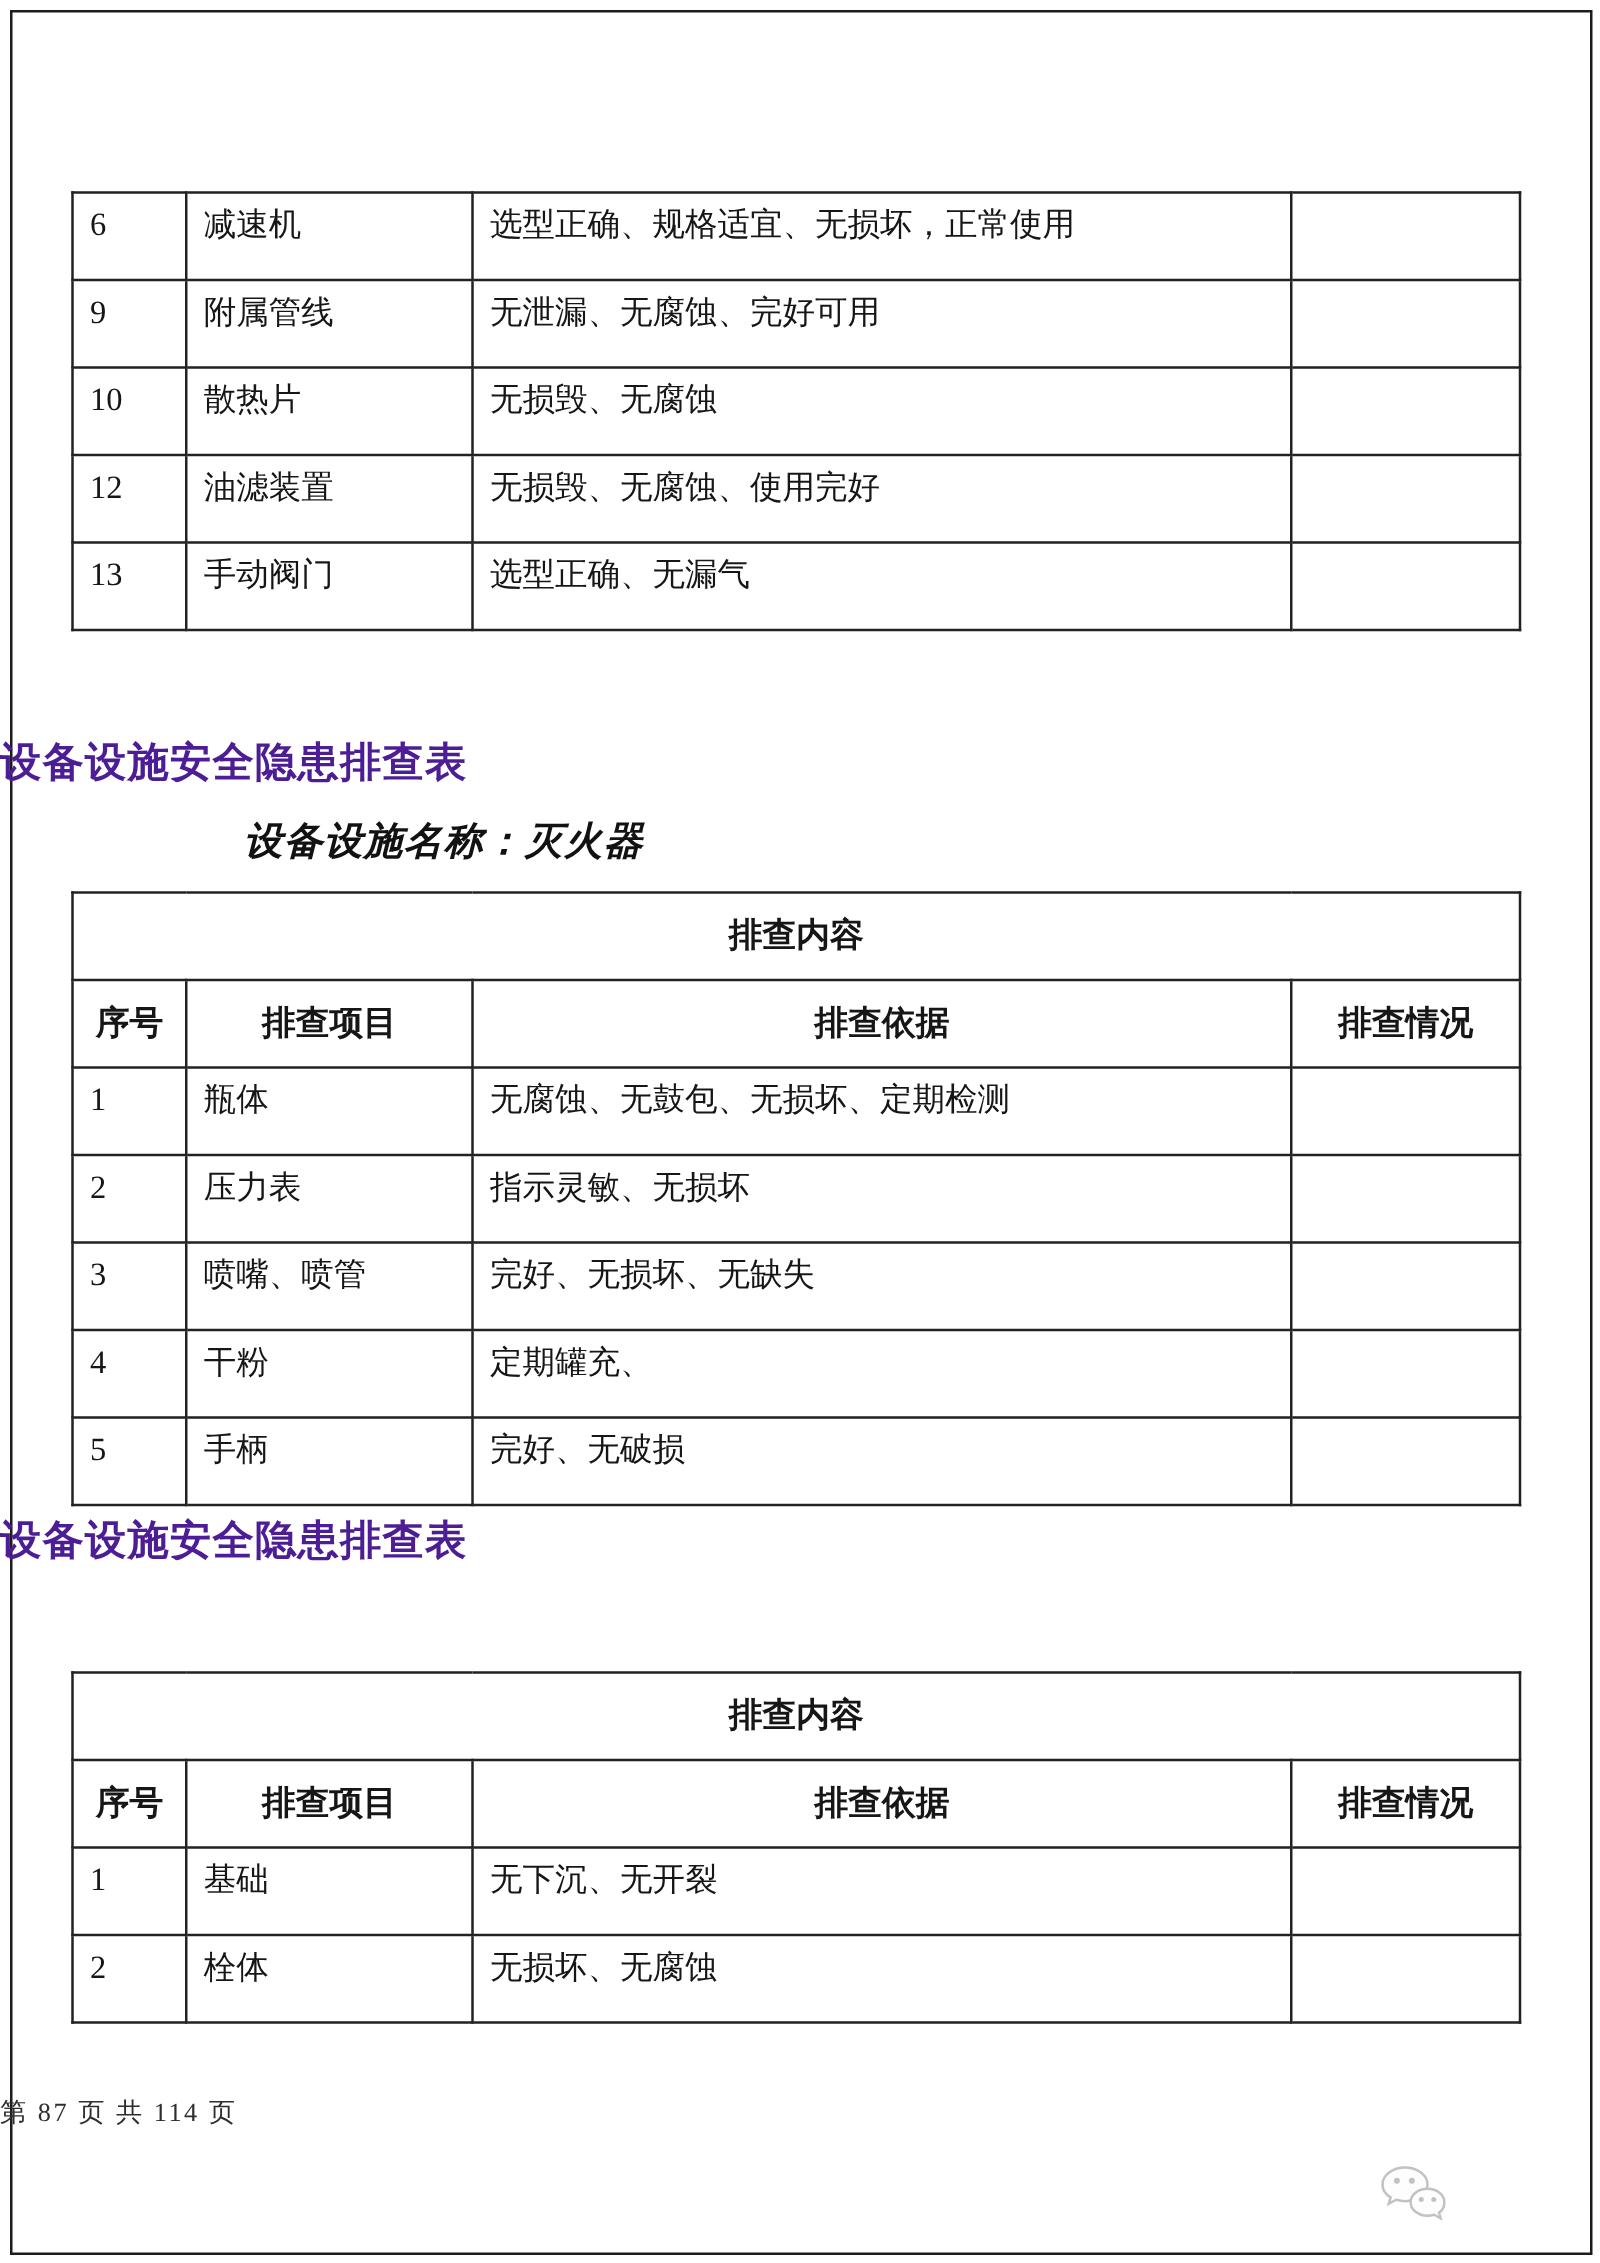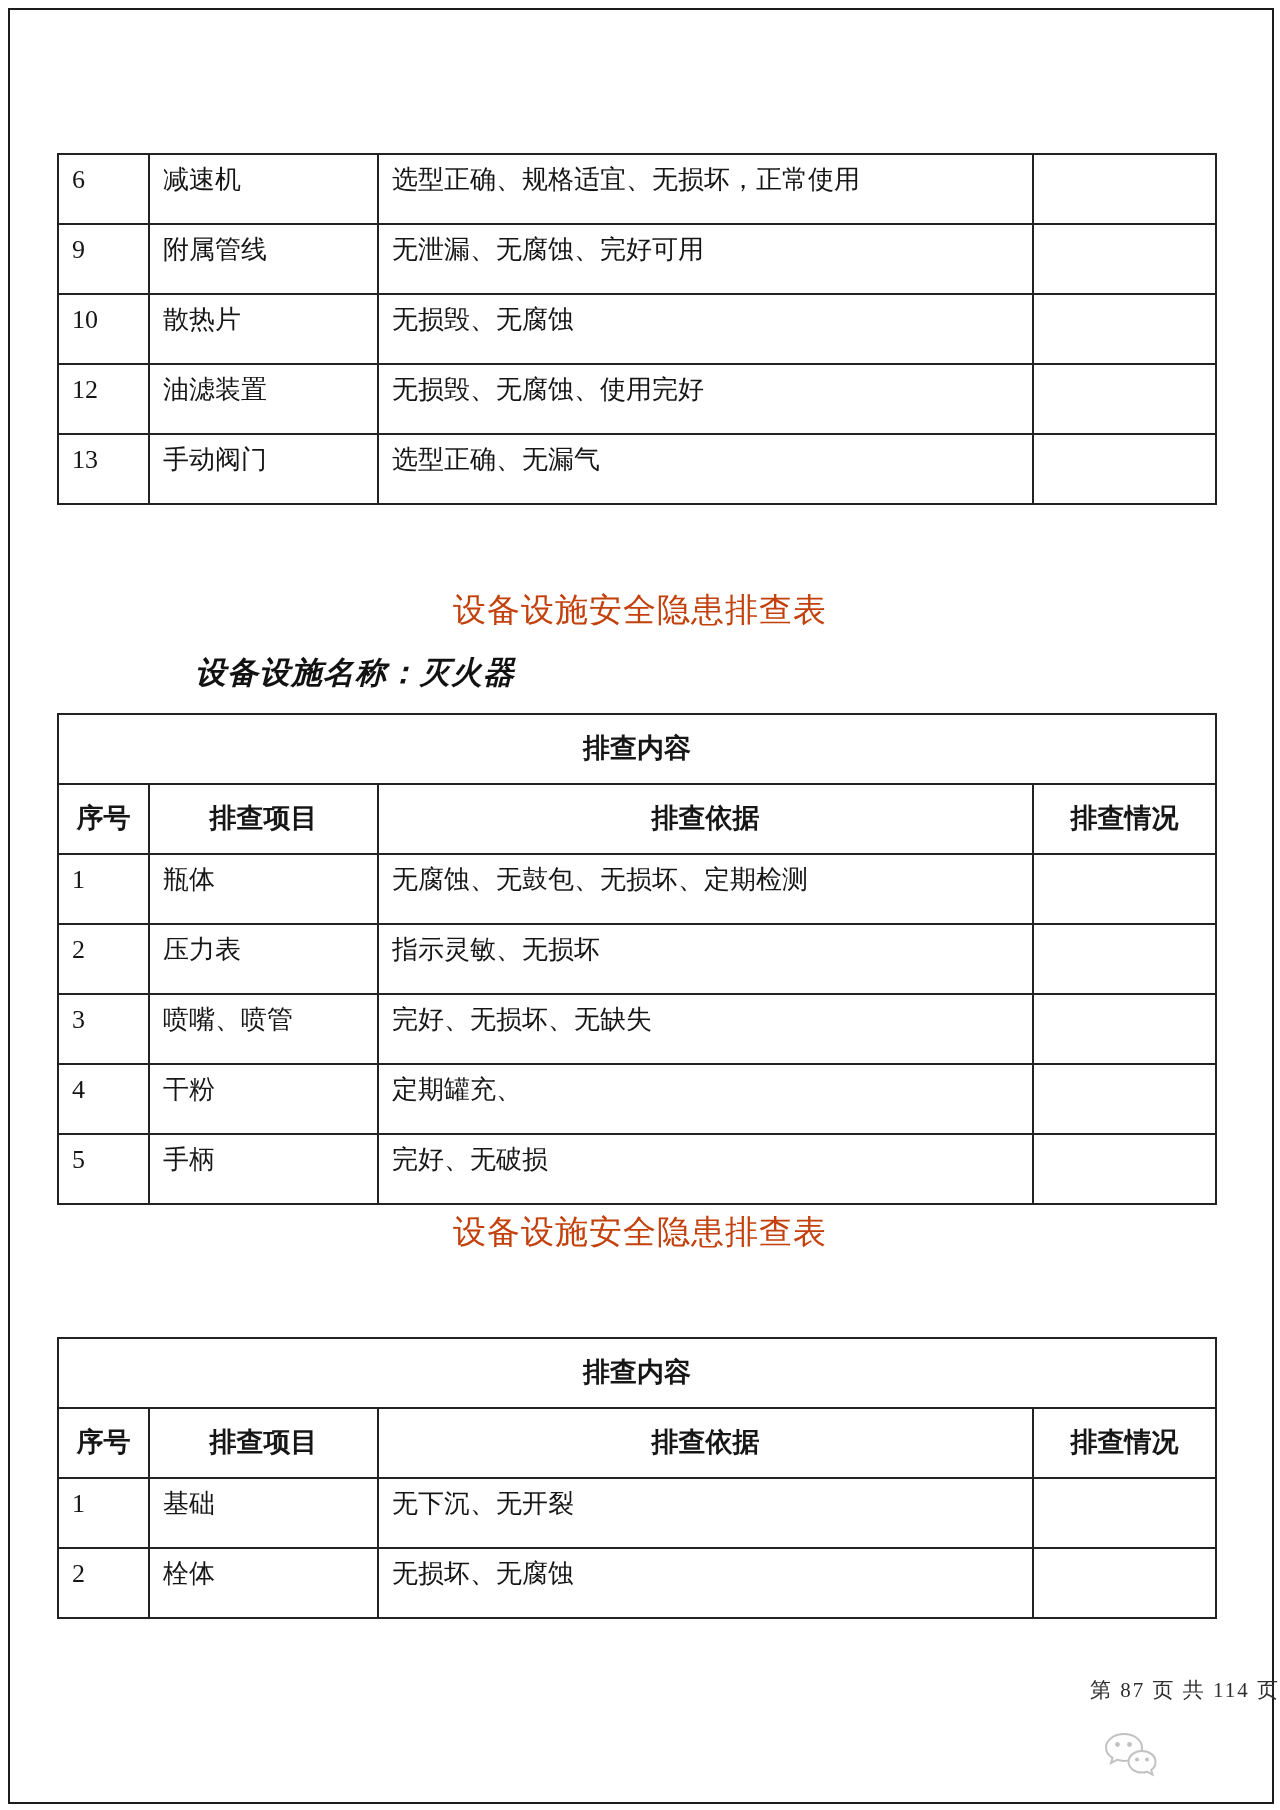--- a/index.html
+++ b/index.html
@@ -42,45 +42,45 @@
     font-weight: bold;
     padding: 0;
     font-size: 27px;
   }
   .t1 { top: 153px; }
   .t2 { top: 713px; }
   .t3 { top: 1337px; }
   .doc-title {
     position: absolute;
     left: 0; width: 1280px;
-    text-align: center;
+    text-align: left;
     font-family: "Liberation Sans", sans-serif;
-    font-weight: normal;
+    font-weight: bold;
     font-size: 33px;
-    color: #c2410c;
+    color: #4c1d95;
     letter-spacing: 1px;
   }
   .title-a { top: 588px; }
   .title-b { top: 1210px; }
   .doc-subtitle {
     position: absolute;
     left: 195px;
     font-family: "Liberation Sans", sans-serif;
     font-weight: bold;
     font-size: 31px;
     color: #121212;
     letter-spacing: 1px;
   }
   .subtitle-a { top: 652px; font-style: italic; }
   .subtitle-b { top: 1284px; }
   .footer {
     position: absolute;
     top: 1676px;
     left: 0; width: 1280px;
-    text-align: right;
+    text-align: left;
     font-size: 21px;
     color: #2e2e2e;
     letter-spacing: 2px;
   }
   .watermark {
     position: absolute;
     top: 1731px;
     right: 38px;
     display: flex;
     align-items: center;

